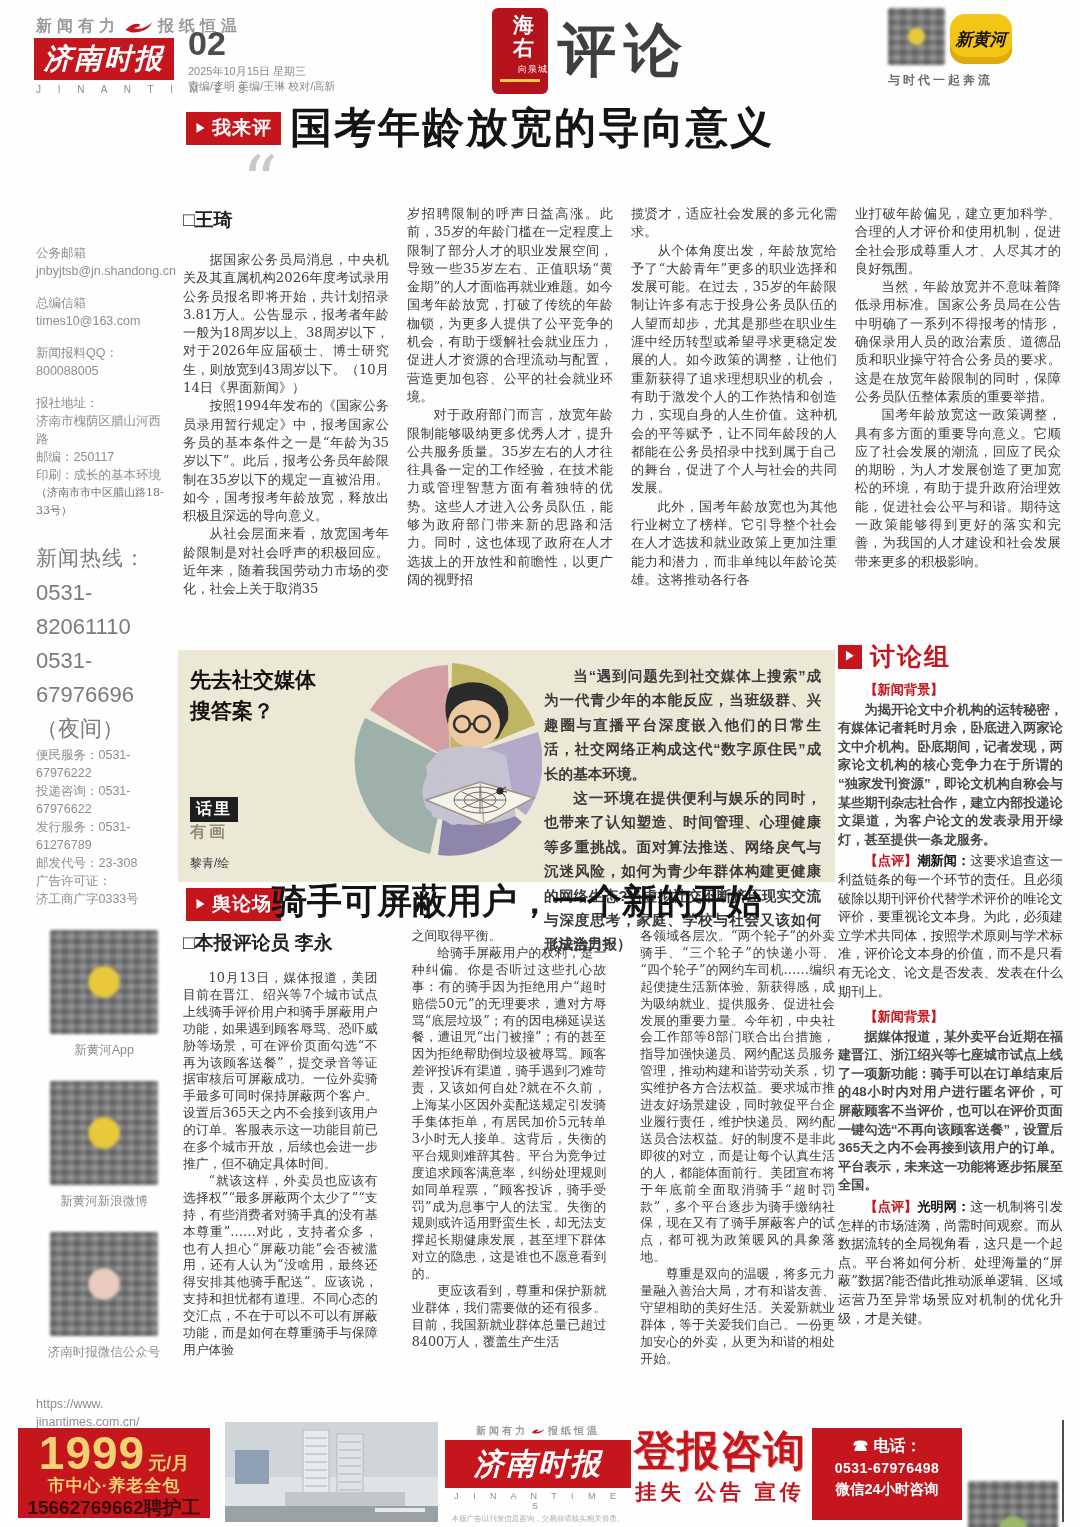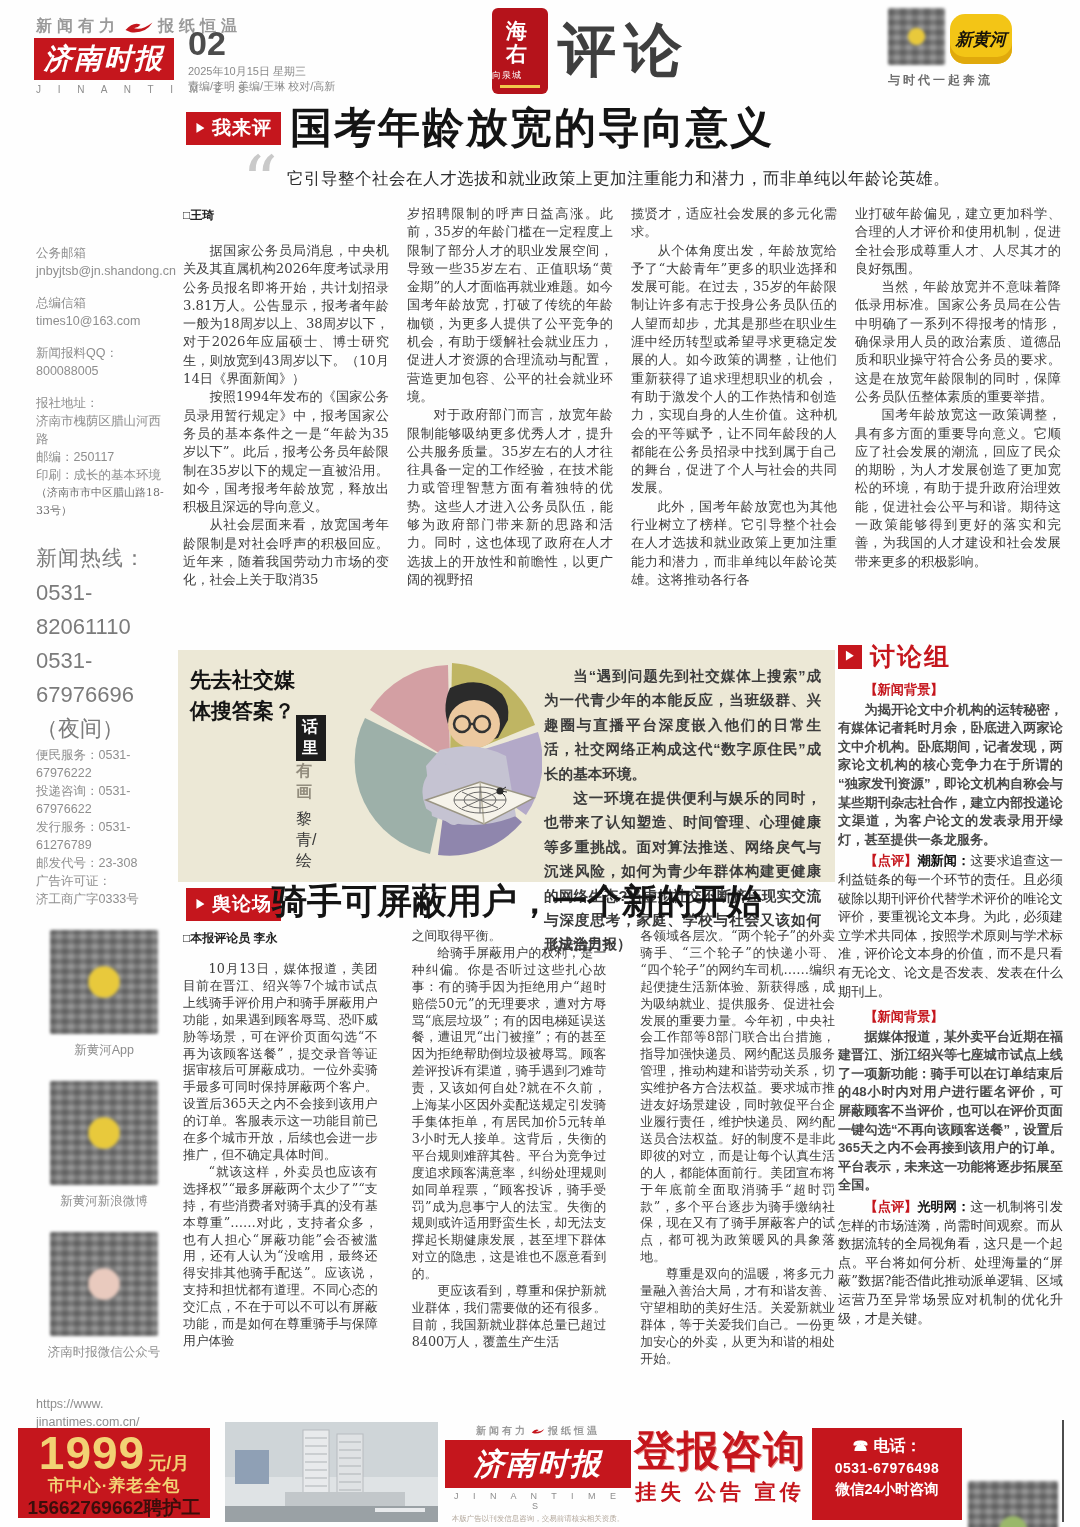--- a/index.html
+++ b/index.html
@@ -9,21 +9,21 @@
 
 
 .tagline{left:36px;top:16px;font-size:16px;font-weight:bold;color:#9a9a9a;letter-spacing:5px;display:flex;align-items:center;gap:4px}
 .swoosh{width:30px;height:16px}
 .logo-box{left:34px;top:38px;width:140px;height:42px;background:#c5161d;color:#fff;display:flex;align-items:center;justify-content:center;
   font-family:"DejaVu Serif",serif;font-style:italic;font-weight:bold;font-size:28px;letter-spacing:2px}
 .logo-en{left:36px;top:84px;font-size:10px;color:#8d8d8d;letter-spacing:7px}
 .page-no{left:188px;top:24px;font-size:34px;font-weight:900;color:#4c4c4c}
 .date-line{left:188px;top:64px;font-size:11px;color:#8a8a8a}
 .editors{left:188px;top:79px;font-size:11px;color:#8a8a8a}
-.seal{left:492px;top:8px;width:56px;height:86px;background:#b5131b;border-radius:6px;color:#fff;text-align:left;padding-top:11px;overflow:hidden}
+.seal{left:492px;top:8px;width:56px;height:86px;background:#b5131b;border-radius:6px;color:#fff;text-align:right;padding-top:5px;overflow:hidden}
 .seal .sm{font-family:"DejaVu Serif",serif;font-weight:bold;font-size:21px;line-height:23px;width:28px;margin:0 auto}
 .seal .ss{font-size:9px;letter-spacing:1px;margin-top:4px;display:block}
 .seal .yb{display:block;width:40px;height:3px;background:#f2c84b;margin:3px auto 0}
 .section-title{left:558px;top:12px;font-size:58px;font-weight:900;color:#3f3f3f;letter-spacing:8px}
 .hdr-qr{left:888px;top:8px;width:57px;height:57px}
 .qrblur{position:relative;border-radius:2px;filter:blur(1.6px);
   background:radial-gradient(circle at 50% 50%, var(--blob,#e8c93c) 0 20%, rgba(0,0,0,0) 22%),
   repeating-linear-gradient(0deg,#8f8f8f 0 5px,#b5b5b5 5px 10px),
   repeating-linear-gradient(90deg,rgba(140,140,140,.7) 0 6px,rgba(190,190,190,.7) 6px 12px);background-blend-mode:normal,multiply,normal}
 .appicon{left:950px;top:14px;width:62px;height:50px;background:#f3c516;border-radius:15px;display:flex;align-items:center;justify-content:center;
@@ -38,21 +38,21 @@
 .sline.num{font-size:22px;color:#7b7b7b;line-height:34px}
 .sline.gap{height:14px}
 .qr-item{margin-top:22px;text-align:center}
 .qr-item .qrblur{width:108px;height:104px;margin:0 auto}
 .qr-item .qlabel{font-size:12.5px;color:#8e8e8e;margin-top:8px}
 .sb2{margin-top:34px}
 
 
 .cat-badge{background:#c5161d;color:#fff;font-weight:bold;font-size:19px;padding:3px 9px 4px;display:flex;align-items:center;gap:5px;letter-spacing:1px}
 .cat-badge .tri{font-size:11px;line-height:1}
-.author{font-size:12px;font-weight:bold;color:#222;margin:2px 0 18px}
+.author{font-size:19px;font-weight:bold;color:#222;margin:2px 0 18px}
 .bp{text-align:justify;text-indent:2em;color:#3d3d3d;font-family:"DejaVu Serif",serif}
 .bp.cont{text-indent:0}
 .cols{display:flex}
 .col{overflow:hidden}
 
 
 .a1-badge{left:186px;top:112px}
 .t1{left:290px;top:100px;font-size:42px;font-weight:900;color:#141414;letter-spacing:2px}
 .qmark{left:242px;top:146px;font-size:70px;line-height:1;color:#c9c9c9;font-family:"DejaVu Serif",serif}
 .qtext{left:287px;top:168px;width:700px;font-size:16.5px;color:#2d2d2d;font-family:"DejaVu Serif",serif;letter-spacing:.5px}
@@ -68,26 +68,26 @@
 .d-item{font-size:13.2px;line-height:18.6px;text-indent:2em;text-align:justify;color:#333}
 .d-item .d-label{color:#c5161d;font-weight:bold}
 .d-item.bg .d-label{display:block;margin:7px 0 1px}
 .d-item.bg .d-text{display:block;font-weight:bold;color:#4a4a4a}
 .d-item.cm{margin-top:3px;font-family:"DejaVu Serif",serif}
 .d-item.cm .d-label{font-family:"Liberation Sans",sans-serif}
 .d-item.cm .d-source{font-weight:bold;color:#111;font-family:"Liberation Sans",sans-serif}
 
 
 .cart{left:178px;top:650px;width:657px;height:232px;background:#ece8d6;display:flex}
-.cart-left{width:152px;padding:14px 4px 10px 12px;display:flex;flex-direction:row}
+.cart-left{width:152px;padding:14px 4px 10px 12px;display:flex;flex-direction:column}
 .cart-title{font-size:21px;font-weight:900;color:#141414;line-height:31px}
 .huali{margin-top:auto}
 .huali .b1{background:#1d1d1d;color:#fff;font-weight:900;font-size:16px;padding:2px 6px;display:inline-block;letter-spacing:2px}
 .huali .b2{display:block;font-family:"DejaVu Serif",serif;font-weight:bold;font-size:16px;letter-spacing:3px;color:#7c7668;opacity:.8}
-.credit{font-size:16px;color:#3a3a3a;margin-top:6px}
+.credit{font-size:12px;color:#3a3a3a;margin-top:12px}
 .cart-mid{width:212px;position:relative}
 .cart-right{flex:1;padding:14px 14px 8px 2px}
 .cartp{font-size:14.6px;line-height:24.4px;font-weight:bold;color:#3c3c3c;text-align:justify;text-indent:2em;margin:0}
 .cart-src{text-align:left;font-size:14.6px;font-weight:bold;color:#3c3c3c;margin-top:-24.4px;line-height:24.4px}
 
 
 .a2-badge{left:186px;top:888px}
 .t2{left:272px;top:878px;font-size:35px;font-weight:900;color:#141414;letter-spacing:0}
 .a2cols{left:183px;top:928px;width:652px;height:487px;gap:34px}
 .a2cols .col{width:206px;height:487px}
@@ -201,21 +201,20 @@
         <div class="sline val">tiantianshiping@163.com</div>
       </div>
   </div>
 
   <div class="abs cat-badge a1-badge">
     <span class="tri">▶</span>
     <span>我来评</span>
   </div>
   <h1 class="abs t1">国考年龄放宽的导向意义</h1>
   <div class="abs qmark">“</div>
-  <div class="abs qtext">它引导整个社会在人才选拔和就业政策上更加注重能力和潜力，而非单纯以年龄论英雄。</div>
 
   <div class="abs cols a1cols">
     <div class="col">
       <div class="author">□王琦</div>
       <div>
           <p class="bp">据国家公务员局消息，中央机关及其直属机构2026年度考试录用公务员报名即将开始，共计划招录3.81万人。公告显示，报考者年龄一般为18周岁以上、38周岁以下，对于2026年应届硕士、博士研究生，则放宽到43周岁以下。（10月14日《界面新闻》）</p>
           <p class="bp">按照1994年发布的《国家公务员录用暂行规定》中，报考国家公务员的基本条件之一是“年龄为35岁以下”。此后，报考公务员年龄限制在35岁以下的规定一直被沿用。如今，国考报考年龄放宽，释放出积极且深远的导向意义。</p>
           <p class="bp">从社会层面来看，放宽国考年龄限制是对社会呼声的积极回应。近年来，随着我国劳动力市场的变化，社会上关于取消35</p>
         </div>
     </div>

